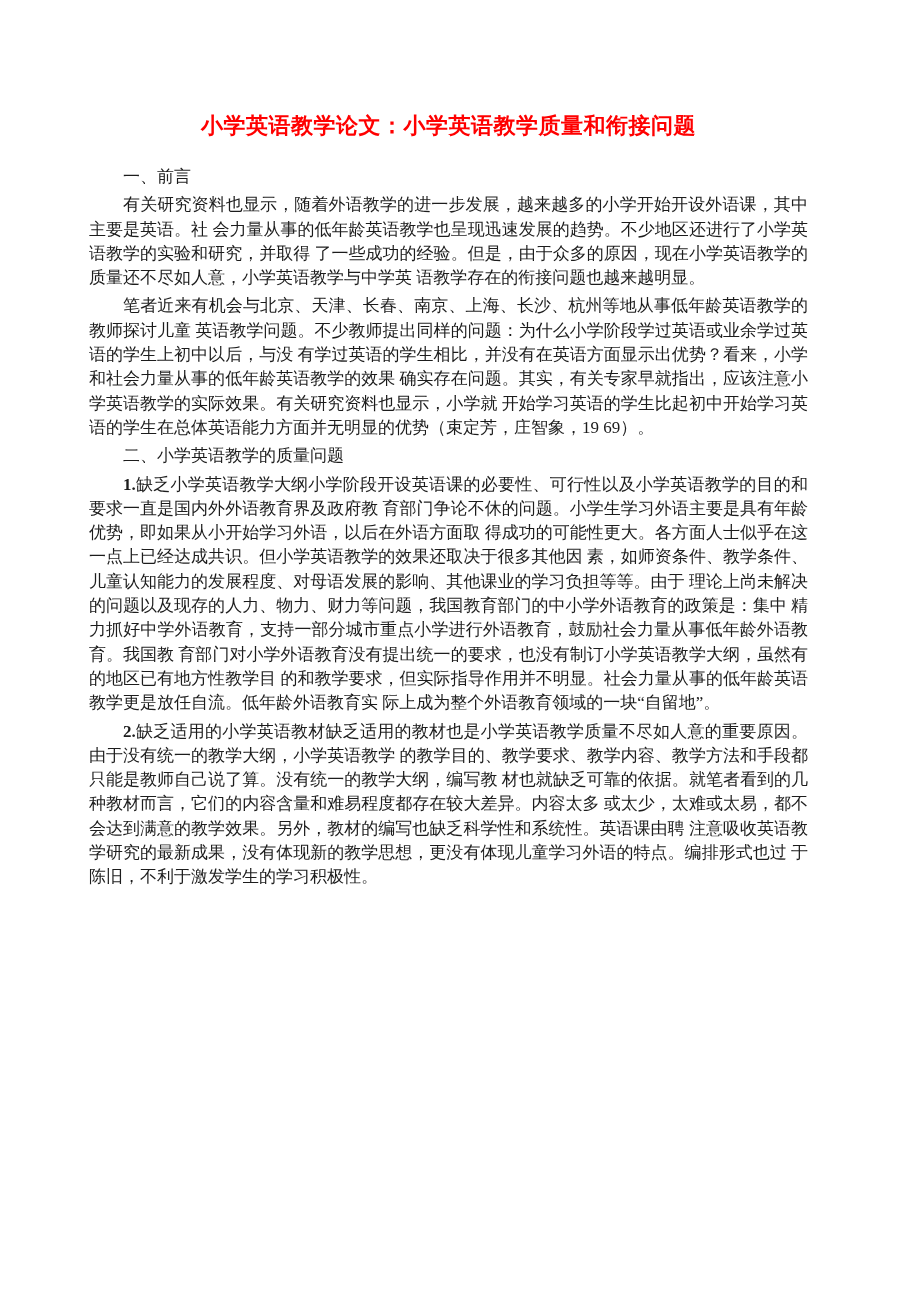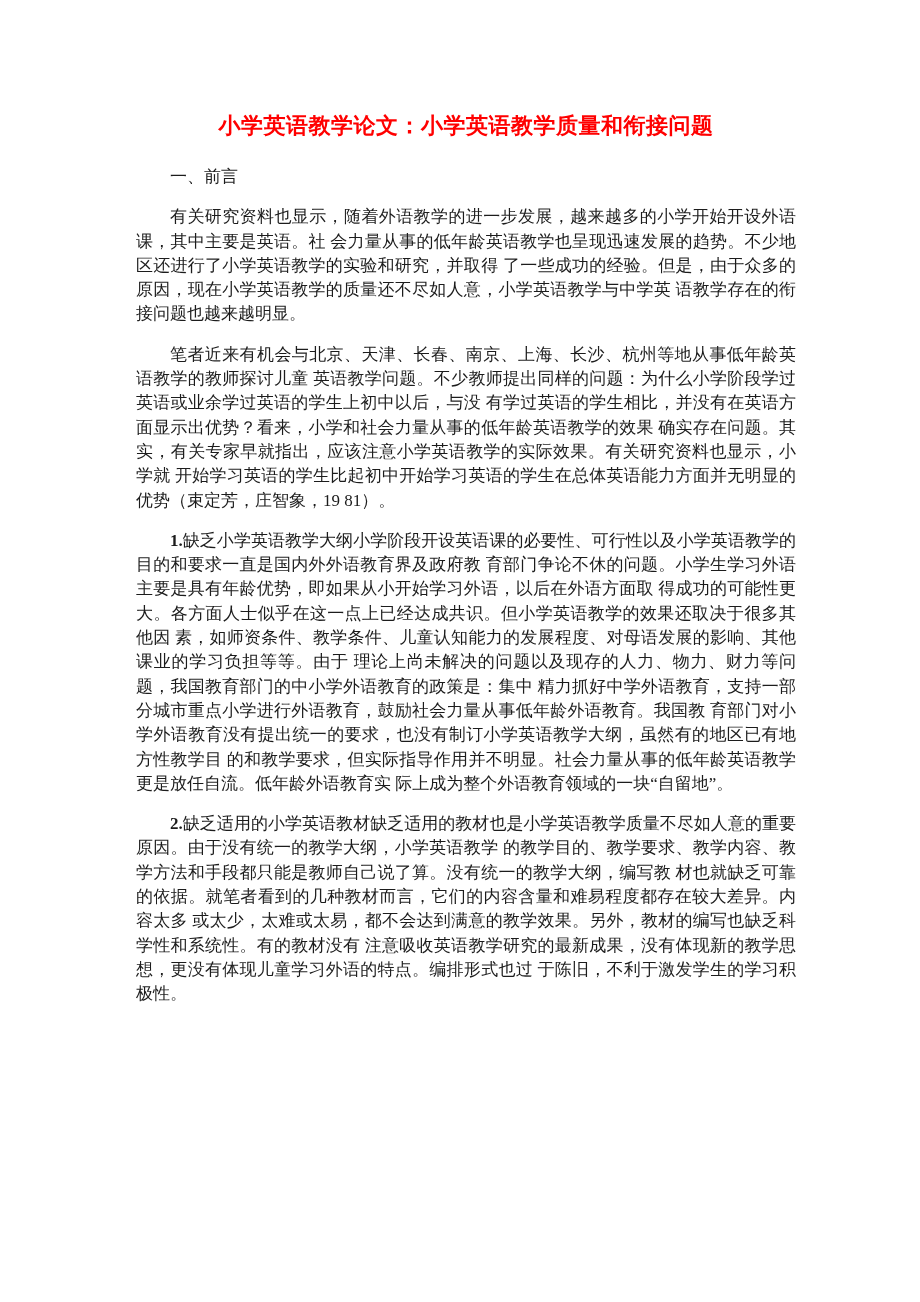--- a/index.html
+++ b/index.html
@@ -6,35 +6,35 @@
     margin: 0;
     padding: 0;
     background: #ffffff;
   }
   .page {
     position: relative;
     width: 920px;
     height: 1302px;
     background: #ffffff;
     box-sizing: border-box;
-    padding: 110px 108px 0 120px;
+    padding: 110px 108px 0 85px;
     font-family: "Liberation Serif", "DejaVu Serif", serif;
     overflow: hidden;
   }
   .doc-title {
     margin: 0 0 23px 0;
     font-size: 22px;
     font-weight: bold;
     line-height: 32px;
     text-align: center;
     color: #ff0000;
     letter-spacing: 0.5px;
   }
   .doc-body p {
-    margin: 16px;
+    margin: 4px;
     padding: 0;
     font-size: 17px;
     line-height: 24.3px;
     color: #1c1c1c;
     text-align: justify;
     text-align-last: left;
     text-indent: 2em;
     word-break: break-all;
   }
   .doc-body p b.num {
@@ -42,17 +42,18 @@
   }
 </style>
 </head>
 <body>
 
 <div class="page" style="background: rgb(255, 255, 255);">
   <h1 class="doc-title" style="color: rgb(255, 0, 0);">小学英语教学论文：小学英语教学质量和衔接问题</h1>
   <div class="doc-body" style="color: rgb(28, 28, 28);">
       <p class="heading"><span>一、前言</span></p>
       <p class="paragraph"><span>有关研究资料也显示，随着外语教学的进一步发展，越来越多的小学开始开设外语课，其中主要是英语。社 会力量从事的低年龄英语教学也呈现迅速发展的趋势。不少地区还进行了小学英语教学的实验和研究，并取得 了一些成功的经验。但是，由于众多的原因，现在小学英语教学的质量还不尽如人意，小学英语教学与中学英 语教学存在的衔接问题也越来越明显。</span></p>
-      <p class="paragraph"><span>笔者近来有机会与北京、天津、长春、南京、上海、长沙、杭州等地从事低年龄英语教学的教师探讨儿童 英语教学问题。不少教师提出同样的问题：为什么小学阶段学过英语或业余学过英语的学生上初中以后，与没 有学过英语的学生相比，并没有在英语方面显示出优势？看来，小学和社会力量从事的低年龄英语教学的效果 确实存在问题。其实，有关专家早就指出，应该注意小学英语教学的实际效果。有关研究资料也显示，小学就 开始学习英语的学生比起初中开始学习英语的学生在总体英语能力方面并无明显的优势（束定芳，庄智象，19 81）。</span></p>
+      <p class="paragraph"><span>笔者近来有机会与北京、天津、长春、南京、上海、长沙、杭州等地从事低年龄英语教学的教师探讨儿童 英语教学问题。不少教师提出同样的问题：为什么小学阶段学过英语或业余学过英语的学生上初中以后，与没 有学过英语的学生相比，并没有在英语方面显示出优势？看来，小学和社会力量从事的低年龄英语教学的效果 确实存在问题。其实，有关专家早就指出，应该注意小学英语教学的实际效果。有关研究资料也显示，小学就 开始学习英语的学生比起初中开始学习英语的学生在总体英语能力方面并无明显的优势（束定芳，庄智象，19 69）。</span></p>
+      <p class="heading"><span>二、小学英语教学的质量问题</span></p>
       <p class="paragraph"><b class="num">1.</b><span>缺乏小学英语教学大纲小学阶段开设英语课的必要性、可行性以及小学英语教学的目的和要求一直是国内外外语教育界及政府教 育部门争论不休的问题。小学生学习外语主要是具有年龄优势，即如果从小开始学习外语，以后在外语方面取 得成功的可能性更大。各方面人士似乎在这一点上已经达成共识。但小学英语教学的效果还取决于很多其他因 素，如师资条件、教学条件、儿童认知能力的发展程度、对母语发展的影响、其他课业的学习负担等等。由于 理论上尚未解决的问题以及现存的人力、物力、财力等问题，我国教育部门的中小学外语教育的政策是：集中 精力抓好中学外语教育，支持一部分城市重点小学进行外语教育，鼓励社会力量从事低年龄外语教育。我国教 育部门对小学外语教育没有提出统一的要求，也没有制订小学英语教学大纲，虽然有的地区已有地方性教学目 的和教学要求，但实际指导作用并不明显。社会力量从事的低年龄英语教学更是放任自流。低年龄外语教育实 际上成为整个外语教育领域的一块“自留地”。</span></p>
-      <p class="paragraph"><b class="num">2.</b><span>缺乏适用的小学英语教材缺乏适用的教材也是小学英语教学质量不尽如人意的重要原因。由于没有统一的教学大纲，小学英语教学 的教学目的、教学要求、教学内容、教学方法和手段都只能是教师自己说了算。没有统一的教学大纲，编写教 材也就缺乏可靠的依据。就笔者看到的几种教材而言，它们的内容含量和难易程度都存在较大差异。内容太多 或太少，太难或太易，都不会达到满意的教学效果。另外，教材的编写也缺乏科学性和系统性。有的教材没有 注意吸收英语教学研究的最新成果，没有体现新的教学思想，更没有体现儿童学习外语的特点。编排形式也过 于陈旧，不利于激发学生的学习积极性。</span></p>
+      <p class="paragraph"><b class="num">2.</b><span>缺乏适用的小学英语教材缺乏适用的教材也是小学英语教学质量不尽如人意的重要原因。由于没有统一的教学大纲，小学英语教学 的教学目的、教学要求、教学内容、教学方法和手段都只能是教师自己说了算。没有统一的教学大纲，编写教 材也就缺乏可靠的依据。就笔者看到的几种教材而言，它们的内容含量和难易程度都存在较大差异。内容太多 或太少，太难或太易，都不会达到满意的教学效果。另外，教材的编写也缺乏科学性和系统性。英语课由聘 注意吸收英语教学研究的最新成果，没有体现新的教学思想，更没有体现儿童学习外语的特点。编排形式也过 于陈旧，不利于激发学生的学习积极性。</span></p>
     </div>
 </div>
 
 </body></html>

